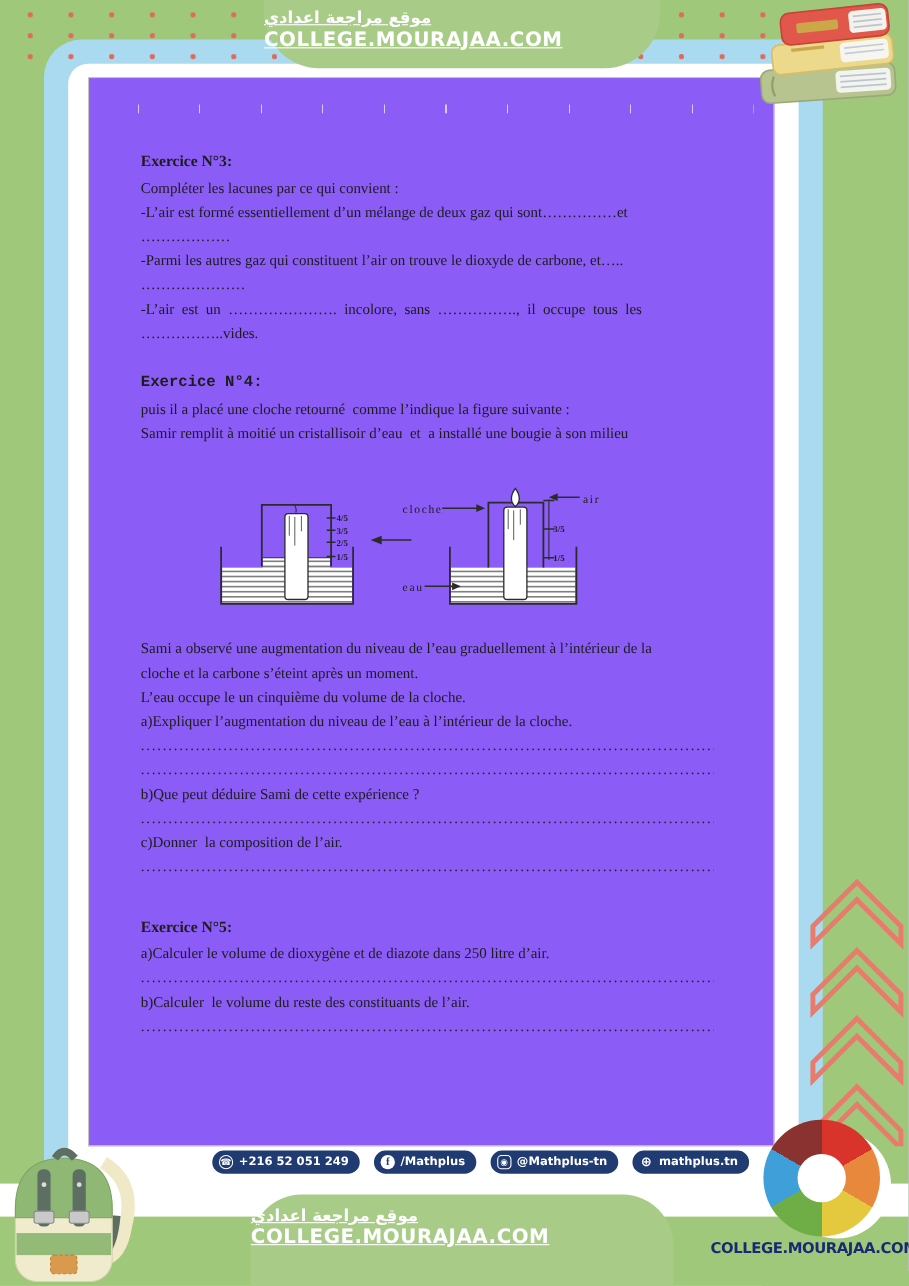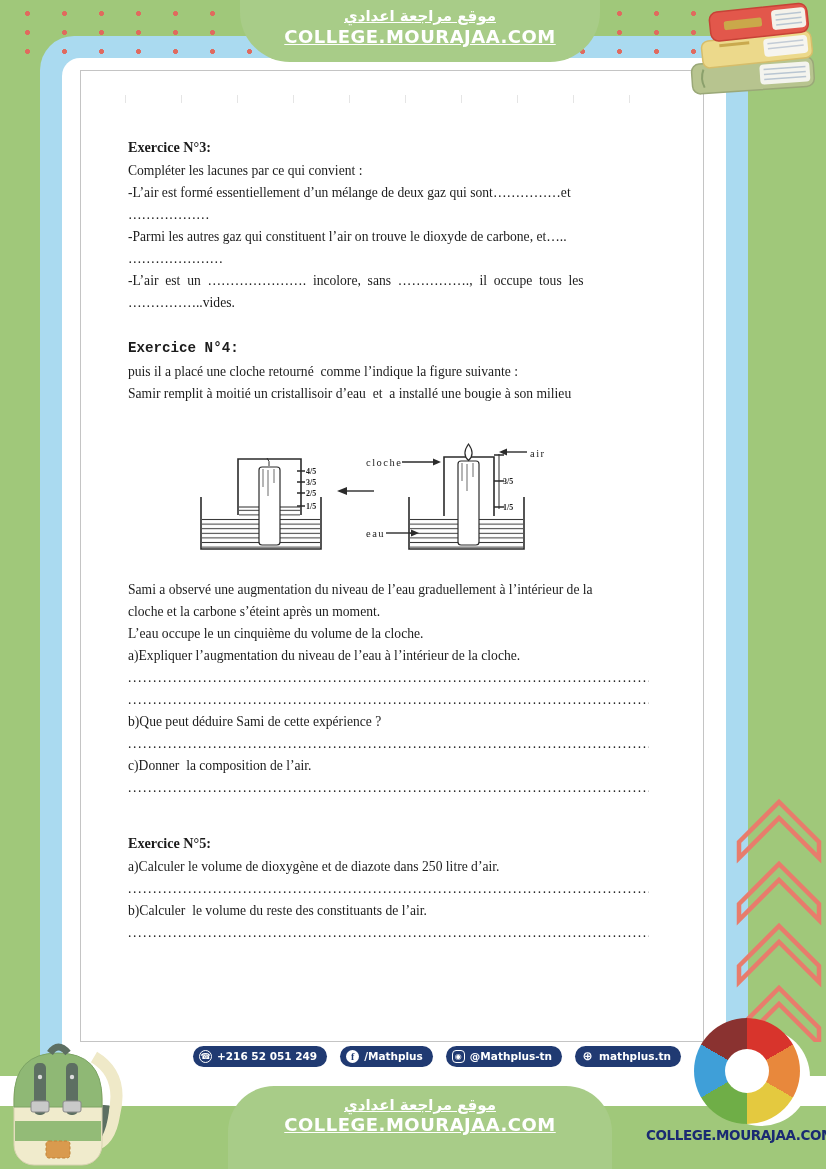--- a/index.html
+++ b/index.html
@@ -12,21 +12,21 @@
     background-image:radial-gradient(circle, #e06a5e 2.2px, rgba(0,0,0,0) 2.7px);
     background-size:37px 19px; background-position:9px 4px; }
 
   
   .blue-frame { position:absolute; left:40px; top:36px; width:708px; height:1066px;
     background:#aadaf0; border-radius:34px; z-index:2; }
   .white-inner { position:absolute; left:22px; top:22px; width:664px; height:1022px;
     background:#ffffff; border-radius:18px; }
 
   
-  .scan { position:absolute; left:80px; top:70px; width:624px; height:972px; background:#ffffff;
+  .scan { position:absolute; left:80px; top:70px; width:624px; height:972px; background:#8b5cf6;
     border:1px solid #c4c4c4; z-index:4; font-family:"Liberation Serif", serif; color:#1c1c1c; }
   .scan-ticks { position:absolute; top:24px; left:44px; right:18px; height:8px; opacity:.85;
     background:repeating-linear-gradient(to right, #e0e0e0 0 1px, rgba(0,0,0,0) 1px 56px); }
   .doc { position:absolute; inset:0; padding:64px 54px 0 47px; font-size:13.6px; }
   .line { height:22px; line-height:22px; white-space:pre; overflow:hidden; }
   .dots { letter-spacing:1.6px; color:#222; }
   .ex-title { font-weight:700; font-size:14.2px; height:25px; line-height:25px; }
   .mt-ex4 { margin-top:22px;font-family:Liberation Mono, monospace; }
   .mt-ex5 { margin-top:32px; }
 
@@ -44,21 +44,21 @@
     white-space:nowrap; }
   .picon { width:13px; height:13px; border-radius:50%; display:flex; align-items:center;
     justify-content:center; font-size:9px; line-height:13px; flex:0 0 13px; }
   .picon.outline { border:1.2px solid #fff; color:#fff; font-size:8px; }
   .picon.solid { background:#fff; color:#203a72; font-family:"Liberation Serif", serif;
     font-weight:700; font-size:10px; }
   .picon.square { border:1.2px solid #fff; border-radius:4px; color:#fff; font-size:8px; }
   .picon.globe { color:#fff; font-size:12px; border:none; }
 
   
-  .banner { position:absolute; background:#a8cc88; z-index:6; text-align:center; color:#fff; }
+  .banner { position:absolute; background:#a8cc88; z-index:6; color:#fff; }
   .banner .ar { font-size:15px; font-weight:700; text-decoration:underline; }
   .banner .url { font-size:18px; font-weight:700; text-decoration:underline; letter-spacing:.5px; }
   .banner-top { left:240px; top:0; width:360px; height:62px; border-radius:0 0 50px 50px;
     padding-top:7px; }
   .banner-top .ar { margin-bottom:1px; }
   .strip-bottom { position:absolute; left:0; top:1076px; width:826px; height:30px; background:#fff;
     z-index:4; }
   .banner-bottom { left:228px; top:1086px; width:384px; height:83px; border-radius:46px 46px 0 0;
     padding-top:10px; }
 

